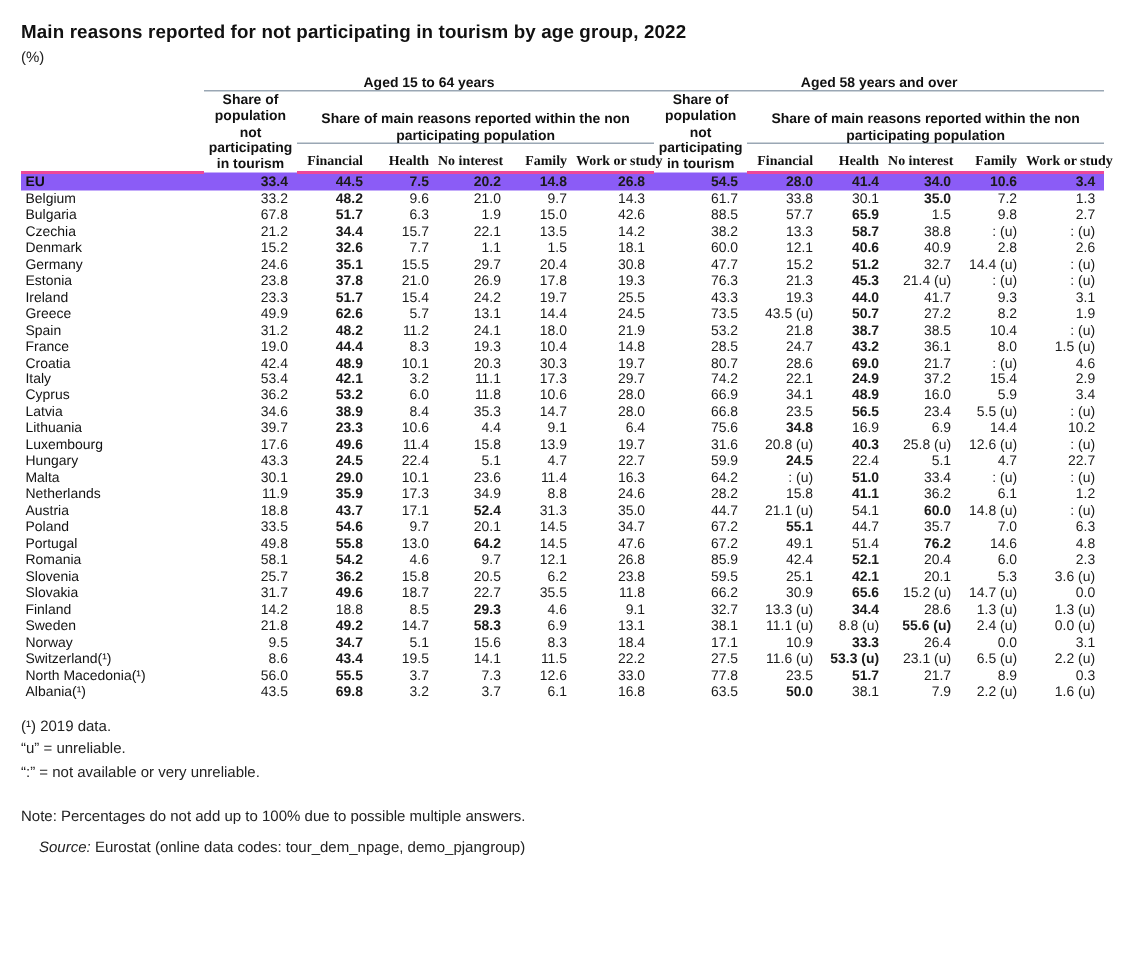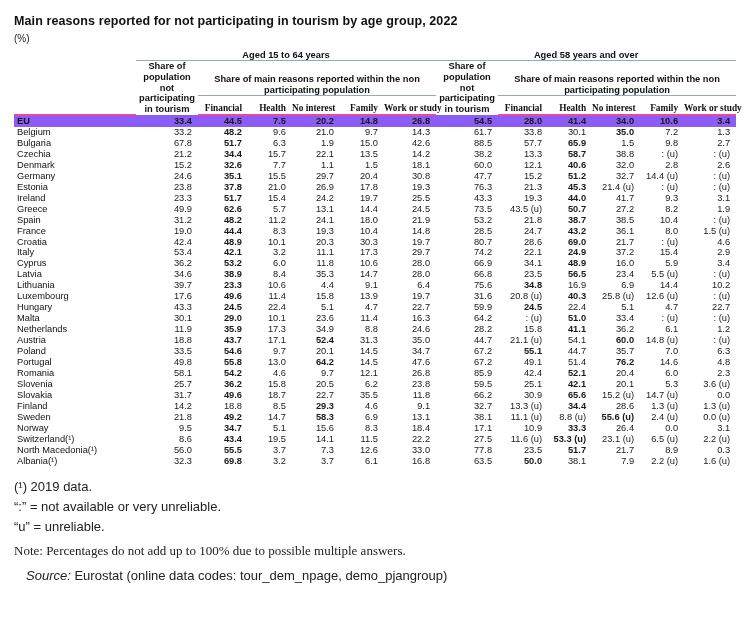--- a/index.html
+++ b/index.html
@@ -90,27 +90,26 @@
     font-weight: bold;
   }
   tbody tr.eu td {
     font-weight: bold;
   }
   .b {
     font-weight: bold;
   }
   .footnotes {
     margin: 10px 0 0 14px;
-    font-size: 13px;
+    font-size: 10px;
     color: #222;
     line-height: 1.55;
   }
   .footnotes .note {
-    margin-top: 4px;
-    font-family: Liberation Serif, serif;
+    margin-top: 14px;
   }
   .footnotes .src {
     margin-top: 5px;
   }
   .footnotes i {
     font-style: italic;
     margin-left: 12px;
   }
   .hdr-share {
     line-height: 1.15;
@@ -232,21 +231,21 @@
           <td class="geo">Denmark</td>
           <td class="num">15.2</td>
           <td class="num b">32.6</td>
           <td class="num">7.7</td>
           <td class="num">1.1</td>
           <td class="num">1.5</td>
           <td class="num">18.1</td>
           <td class="num">60.0</td>
           <td class="num">12.1</td>
           <td class="num b">40.6</td>
-          <td class="num">32.0</td>
+          <td class="num">40.9</td>
           <td class="num">2.8</td>
           <td class="num">2.6</td>
         </tr>
         <tr>
           <td class="geo">Germany</td>
           <td class="num">24.6</td>
           <td class="num b">35.1</td>
           <td class="num">15.5</td>
           <td class="num">29.7</td>
           <td class="num">20.4</td>
@@ -628,37 +627,37 @@
           <td class="num">33.0</td>
           <td class="num">77.8</td>
           <td class="num">23.5</td>
           <td class="num b">51.7</td>
           <td class="num">21.7</td>
           <td class="num">8.9</td>
           <td class="num">0.3</td>
         </tr>
         <tr>
           <td class="geo">Albania(¹)</td>
-          <td class="num">32.3</td>
+          <td class="num">43.5</td>
           <td class="num b">69.8</td>
           <td class="num">3.2</td>
           <td class="num">3.7</td>
           <td class="num">6.1</td>
           <td class="num">16.8</td>
           <td class="num">63.5</td>
           <td class="num b">50.0</td>
           <td class="num">38.1</td>
           <td class="num">7.9</td>
           <td class="num">2.2 (u)</td>
           <td class="num">1.6 (u)</td>
         </tr>
       </tbody>
   </table>
 
   <div class="footnotes">
     <div>(¹) 2019 data.</div>
+    <div>“u” = unreliable.</div>
     <div>“:” = not available or very unreliable.</div>
-    <div>“u” = unreliable.</div>
     <div class="note">Note: Percentages do not add up to 100% due to possible multiple answers.</div>
     <div class="src"><i>Source:</i> <span>Eurostat (online data codes: tour_dem_npage, demo_pjangroup)</span></div>
   </div>
 
 </div>
 
 </body></html>

